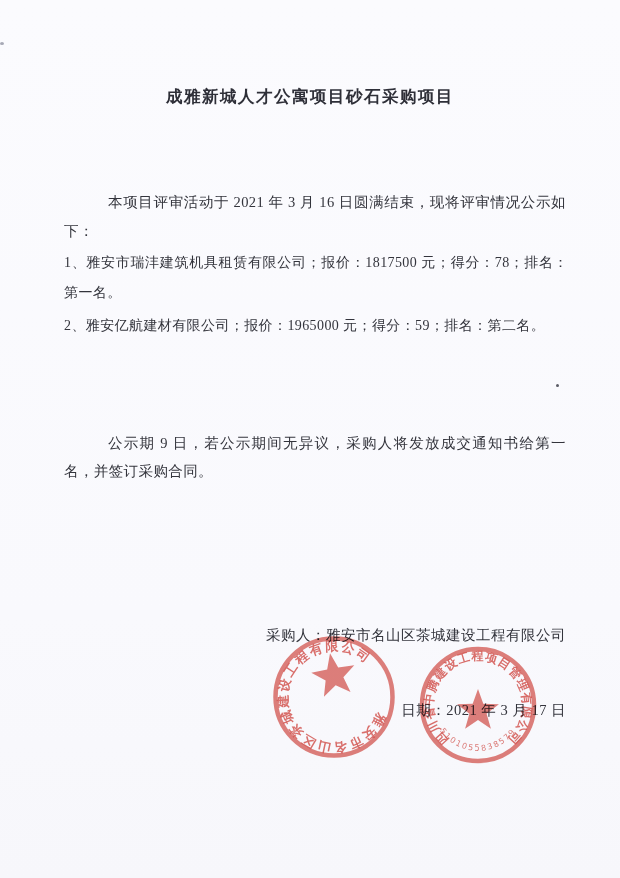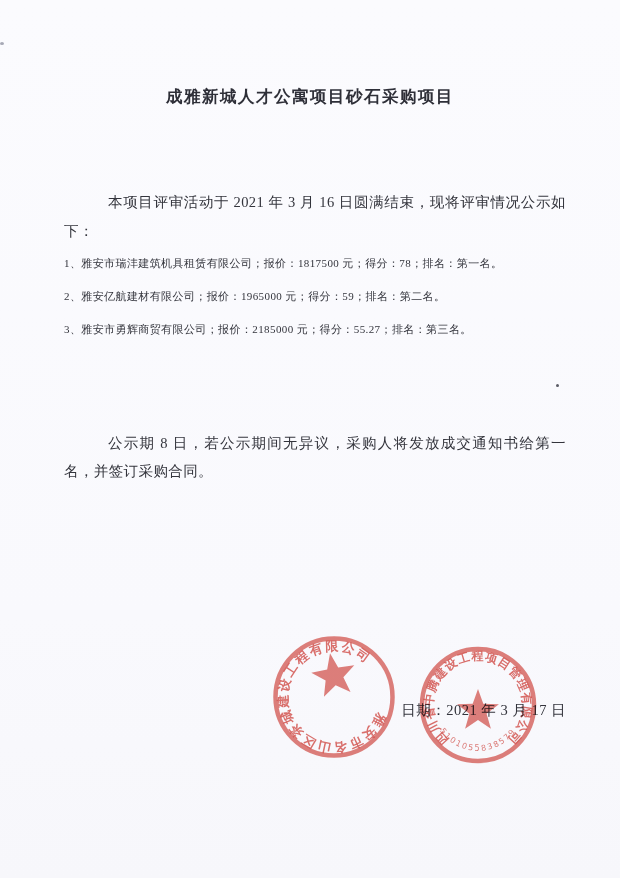--- a/index.html
+++ b/index.html
@@ -26,21 +26,21 @@
   }
   .para{
     position:absolute;left:64px;right:54px;
     font-size:14.5px;line-height:29px;text-align:justify;
     letter-spacing:.4px;margin:0;
   }
   .intro{top:188px;text-indent:44px;}
   .notice{top:429px;text-indent:44px;line-height:28px;}
   .bidders{position:absolute;top:248px;left:64px;right:36px;}
   .bidder{
-    margin:0 16px 3px 0;font-size:11px;line-height:30px;
+    margin:0 16px 3px 0;font-size:14px;line-height:30px;
     text-align:justify;letter-spacing:.4px;
   }
   .sig{
     position:absolute;right:54px;
     font-size:14.5px;line-height:22px;white-space:nowrap;
     letter-spacing:.5px;color:#33343c;
   }
   .sig-purchaser{top:624px;}
   .sig-agency{top:677px;}
   .sig-date{top:699px;}
@@ -65,25 +65,25 @@
 
 <div class="sheet">
 
   <div class="doc-title">成雅新城人才公寓项目砂石采购项目</div>
 
   <p class="para intro">本项目评审活动于 2021 年 3 月 16 日圆满结束，现将评审情况公示如下：</p>
 
   <div class="bidders">
     <p class="bidder">1、雅安市瑞沣建筑机具租赁有限公司；报价：1817500 元；得分：78；排名：第一名。</p>
     <p class="bidder">2、雅安亿航建材有限公司；报价：1965000 元；得分：59；排名：第二名。</p>
-    <p class="bidder">3、雅安市勇辉商贸有限公司；报价：2185000 元；得分：55.27；排名：第三名。</p>
   </div>
 
-  <p class="para notice">公示期 8 日，若公示期间无异议，采购人将发放成交通知书给第一名，并签订采购合同。</p>
+  <p class="para notice">公示期 9 日，若公示期间无异议，采购人将发放成交通知书给第一名，并签订采购合同。</p>
 
+  <div class="sig sig-purchaser"><span>采购人：</span><span>雅安市名山区茶城建设工程有限公司</span></div>
 
 
   <div class="sig sig-date"><span>日期：</span><span>2021 年 3 月 17 日</span></div>
 
   <svg class="stamp stamp-left" width="150" height="150" viewBox="-75 -75 150 150">
     <circle class="seal-circle" r="58.5" stroke="#d5463f" stroke-width="4.5"></circle>
     <g transform="rotate(-103)">
       <path id="ringPathL" d="M 0,46.5 A 46.5,46.5 0 1 1 0,-46.5 A 46.5,46.5 0 1 1 0,46.5" fill="none"></path>
       <text class="seal-ring-text" font-size="13" letter-spacing="2" fill="#d5463f" text-anchor="middle">
         <textPath href="#ringPathL" startOffset="50%">雅安市名山区茶城建设工程有限公司</textPath>

